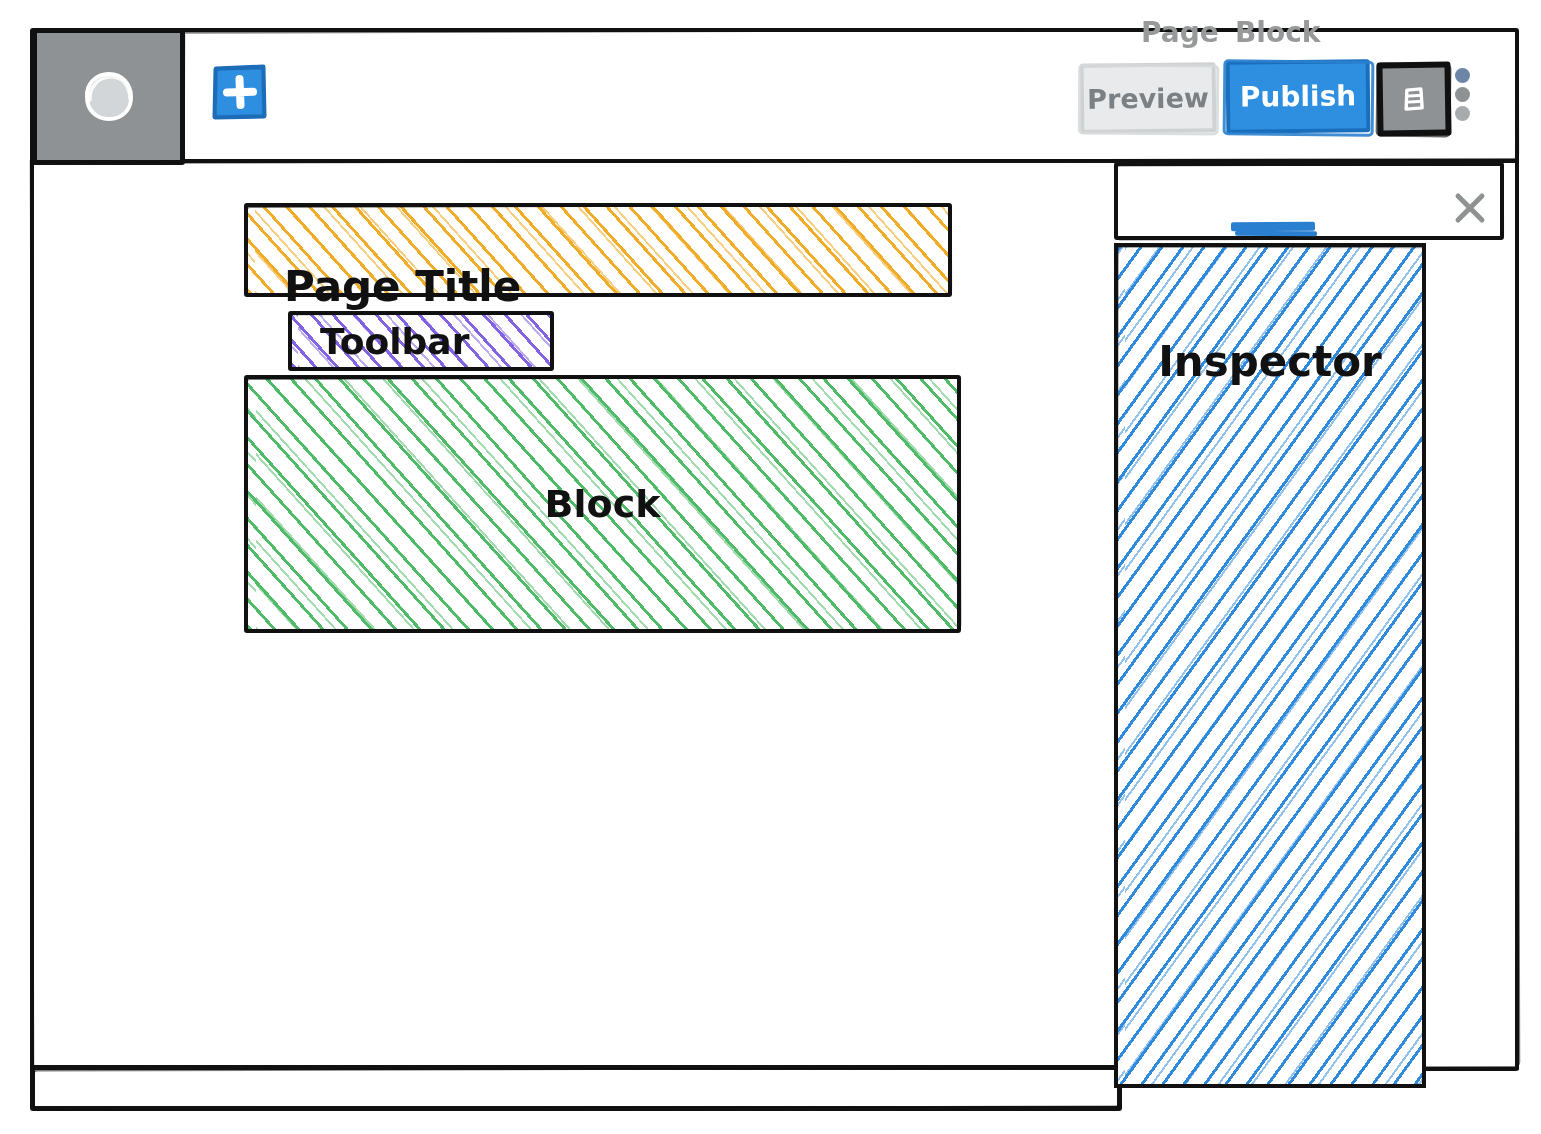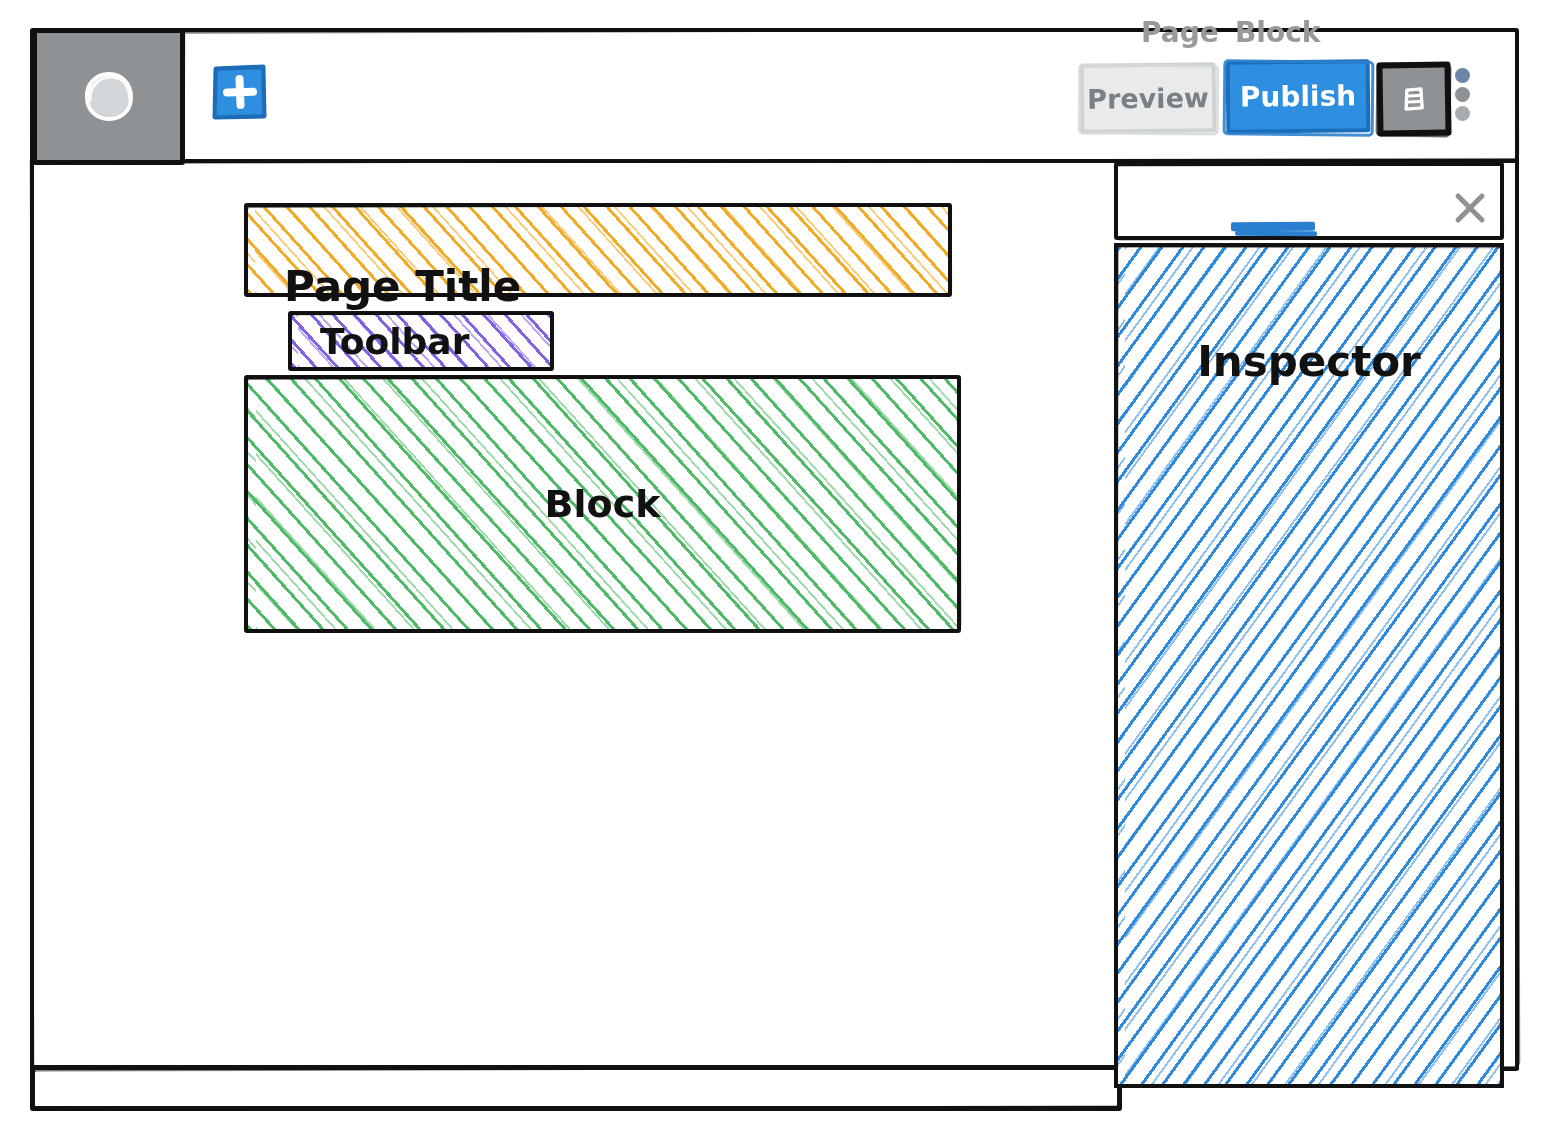--- a/index.html
+++ b/index.html
@@ -163,21 +163,21 @@
     background: #2b7fd0; border-radius: 2px; transform: rotate(-.5deg);
   }
   #inspector-tab-block-underline::after {
     content:""; position:absolute; left:4px; top:9px; width:82px; height:5px;
     background:#2b7fd0; border-radius:2px; transform: rotate(.8deg);
   }
   #inspector-close-button {
     position: absolute; left: 1450px; top: 188px; width: 40px; height: 40px;
   }
   #inspector-content {
-    position: absolute; left: 1114px; top: 243px; width: 390px; height: 845px;
+    position: absolute; left: 1114px; top: 243px; width: 312px; height: 845px;
     border: 4px solid #111; box-sizing: border-box; background: #fff; overflow: hidden;
   }
   #inspector-content::after {
     content: ""; position: absolute; left: -2px; top: -1px; right: -4px; bottom: -3px;
     border: 2px solid #111; opacity: .45; transform: rotate(.1deg); pointer-events:none;
   }
   #inspector-label {
     left: 0; right: 0; top: 90px; text-align: center; font-size: 42px;
   }
 </style>

